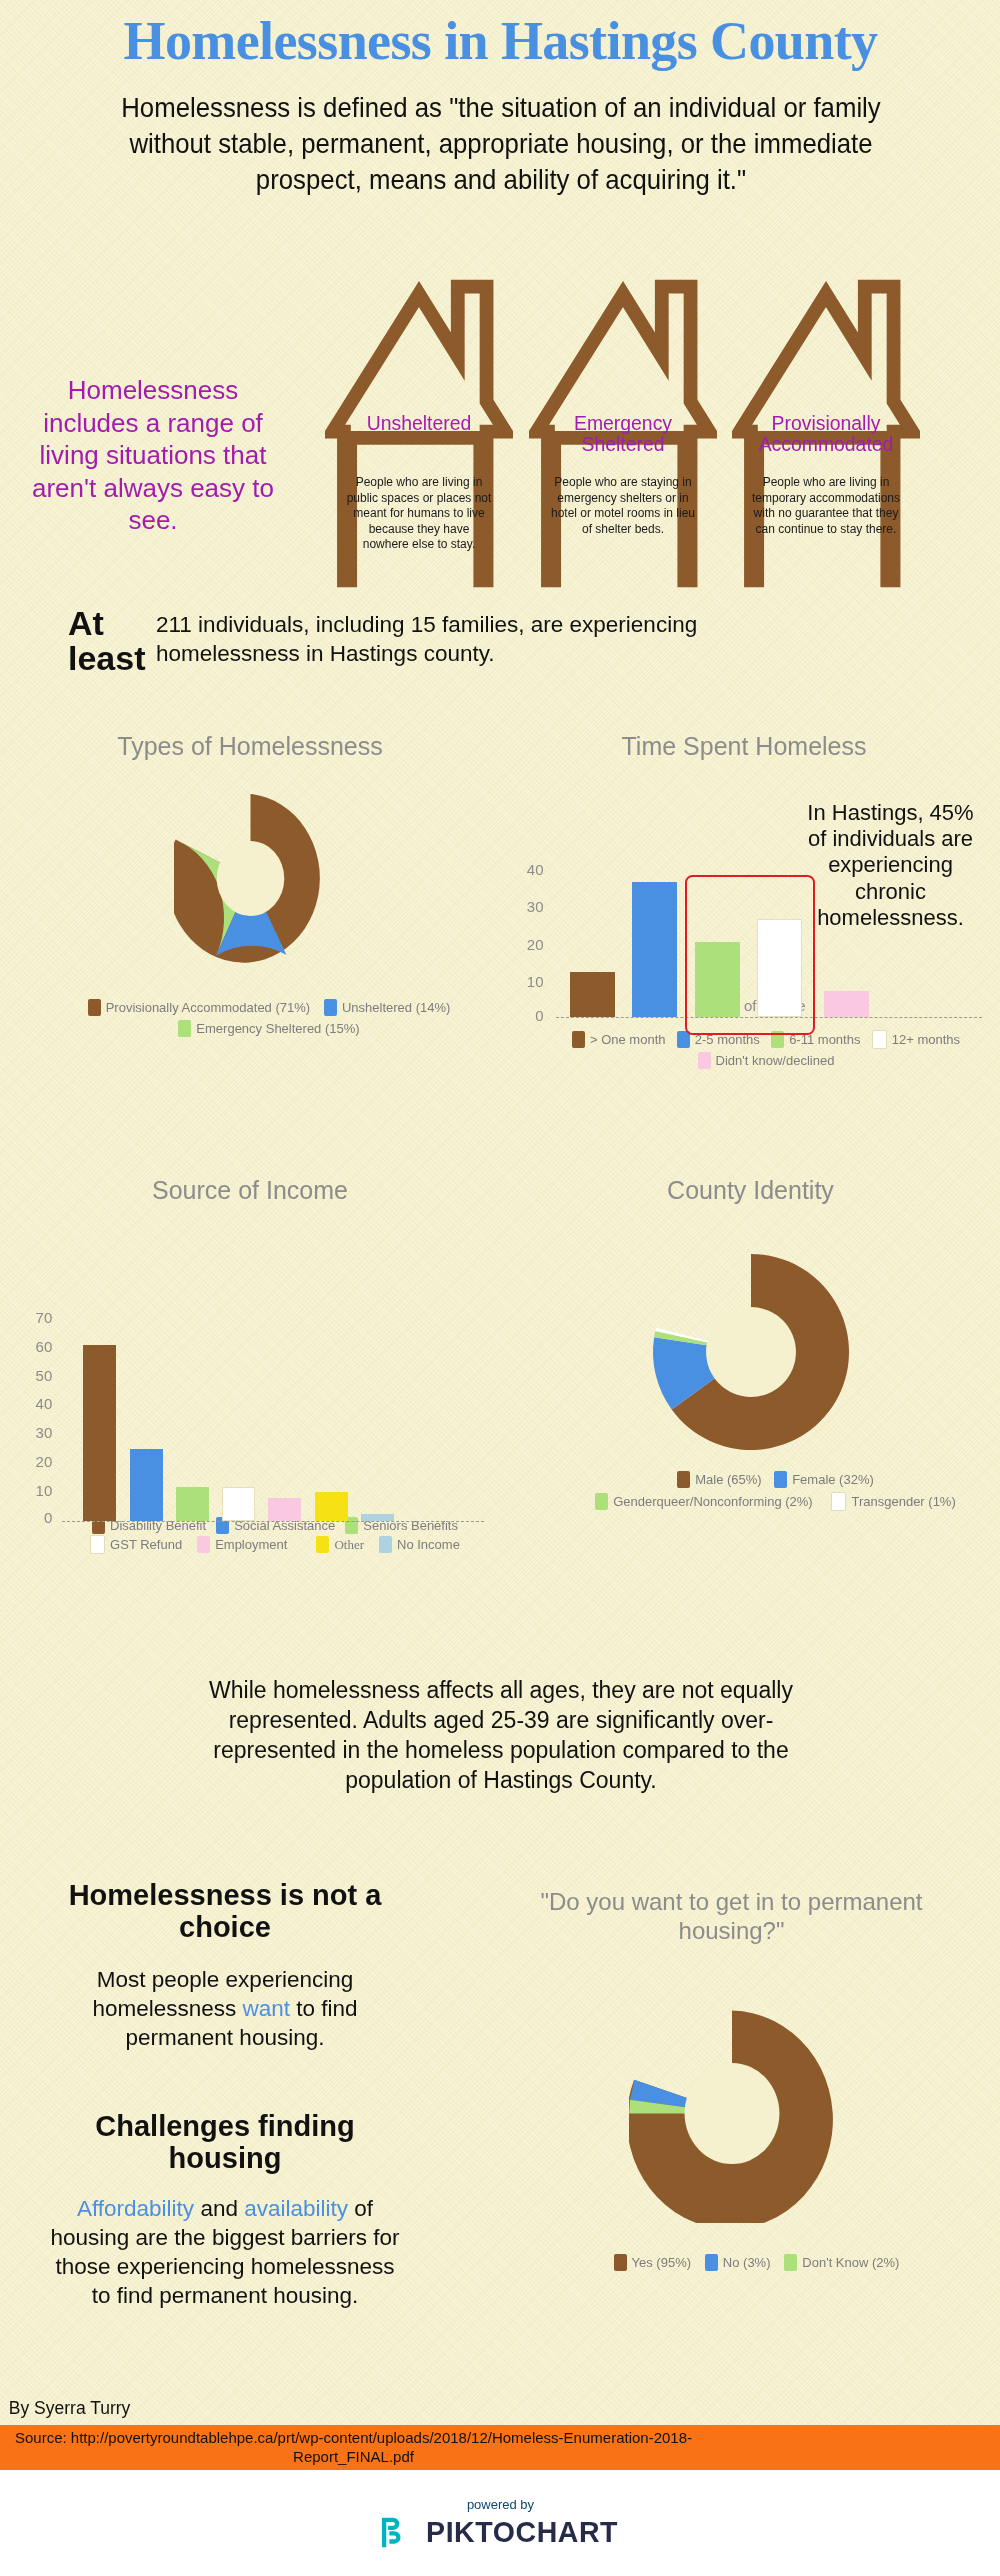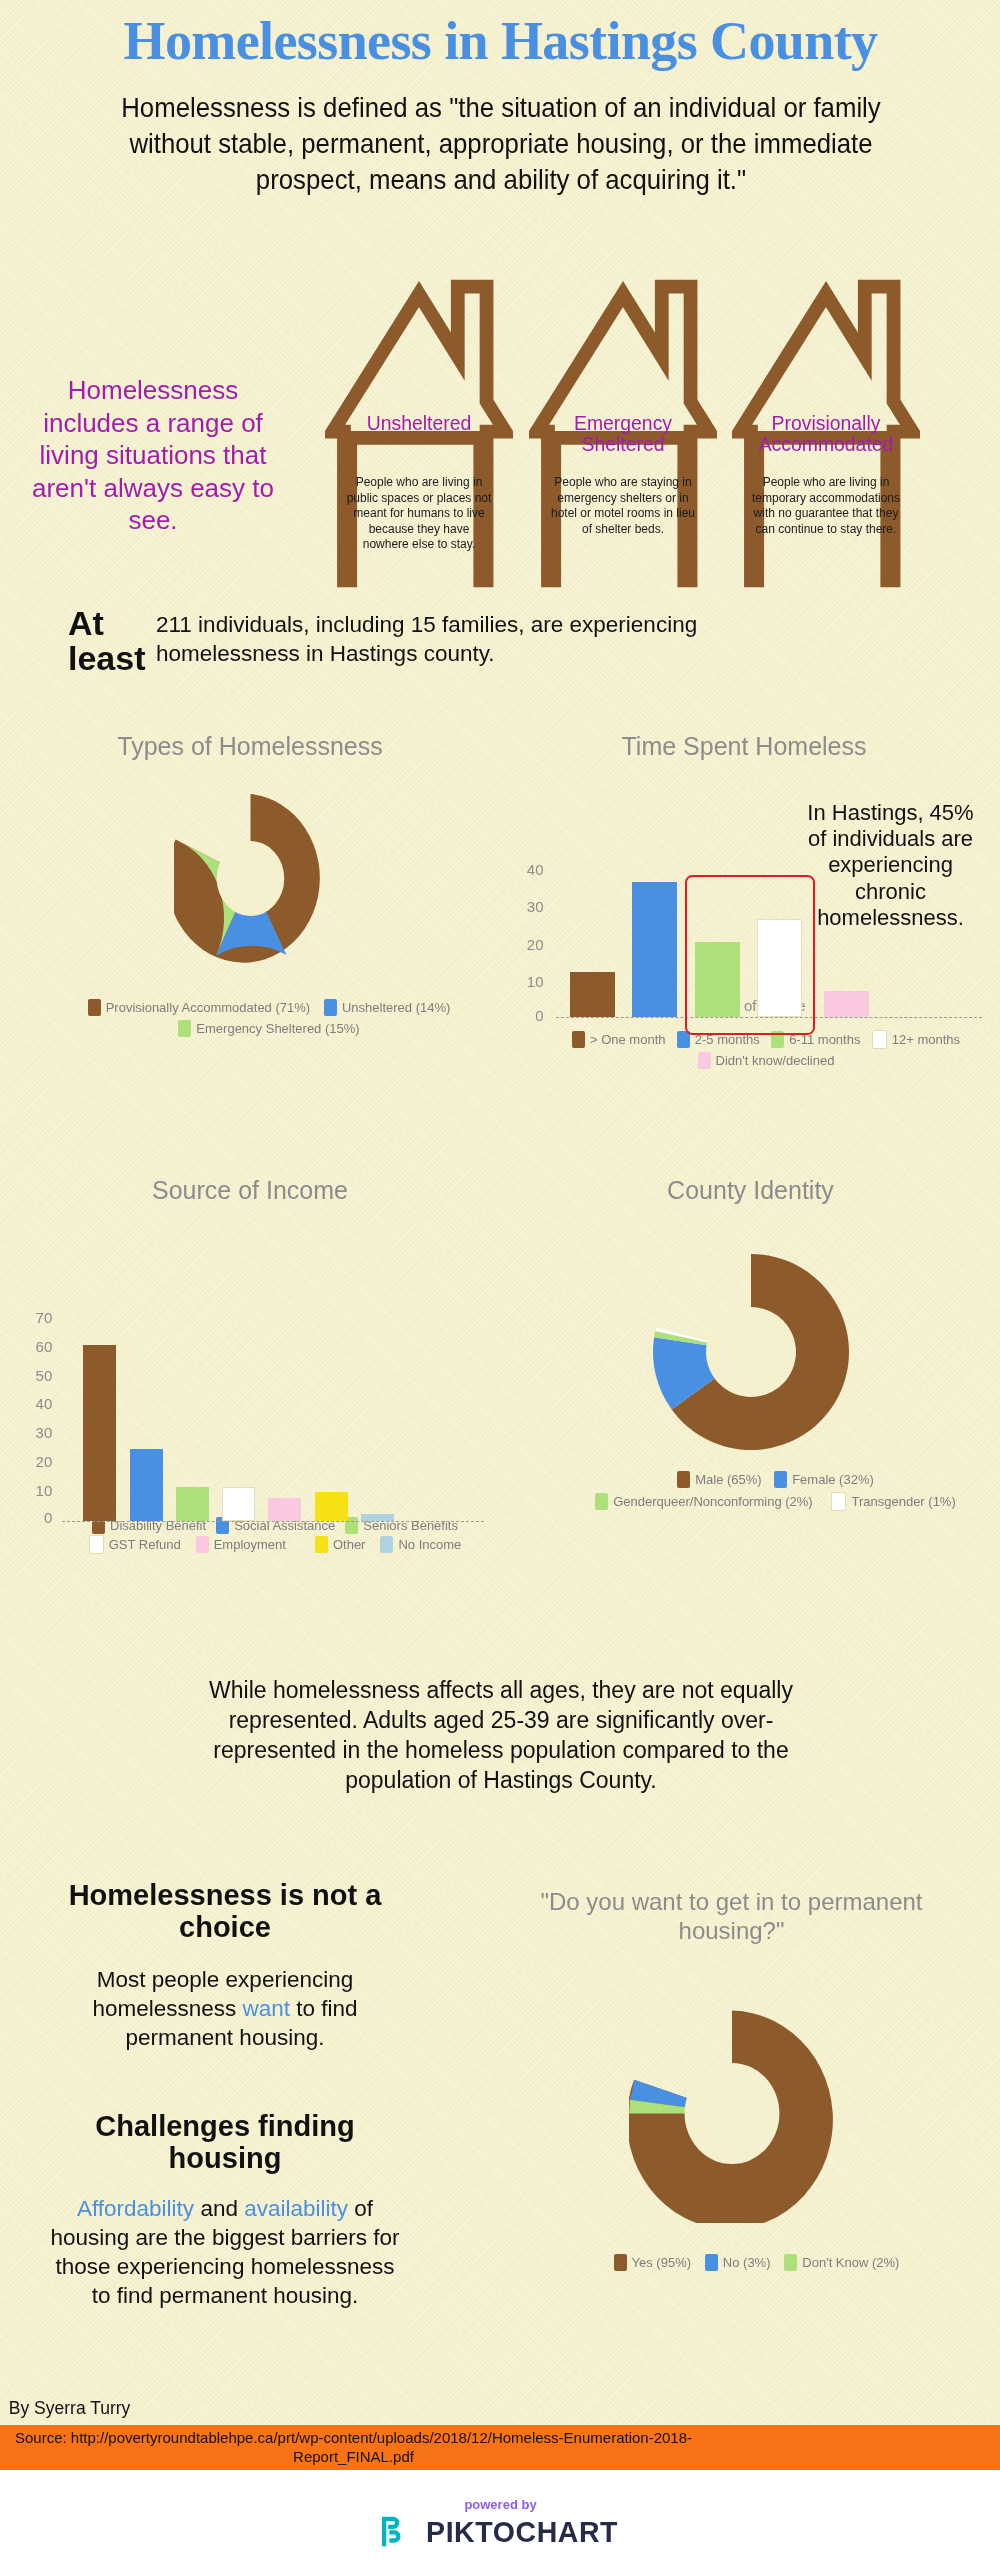--- a/index.html
+++ b/index.html
@@ -239,25 +239,25 @@
   .pikto{
     position:absolute;
     left:0; top:2470px;
     width:1001px; height:106px;
     background:#FFFFFF;
     display:flex; flex-direction:column; align-items:center; justify-content:center;
     gap:2.5px;
   }
   .pikto-powered{
     font-size:13px;
-    color:#8b5cf6;
-    font-weight:bold;
+    color:#0c4a6e;
+    font-weight:normal;
   }
   .pikto-logo{
-    display:flex; align-items:center; gap:18px;
+    display:flex; align-items:flex-end; gap:18px;
   }
   .pikto-word{
     font-size:30px;
     font-weight:bold;
     color:#262B4A;
     letter-spacing:0.6px;
     font-stretch:condensed;
     transform:scaleX(.95);
   }
 </style>
@@ -430,21 +430,21 @@
       </span>
       <span class="legend-item" style="flex-basis:100%; justify-content:center;">
         <span class="legend-item">
           <i class="swatch white" style="background:#FFFFFF"></i>
           <span>GST Refund</span>
         </span>
         <span class="legend-item" style="margin-left:10px;">
           <i class="swatch" style="background:#FBC8E2"></i>
           <span>Employment</span>
         </span>
-        <span class="legend-item" style="margin-left:24px;">
+        <span class="legend-item" style="margin-left:24px;font-family:Liberation Serif, serif;">
           <i class="swatch" style="background:#F5E114"></i>
           <span>Other</span>
         </span>
         <span class="legend-item" style="margin-left:10px;">
           <i class="swatch" style="background:#AFD2E0"></i>
           <span>No Income</span>
         </span>
       </span>
     </div>
   </div>

